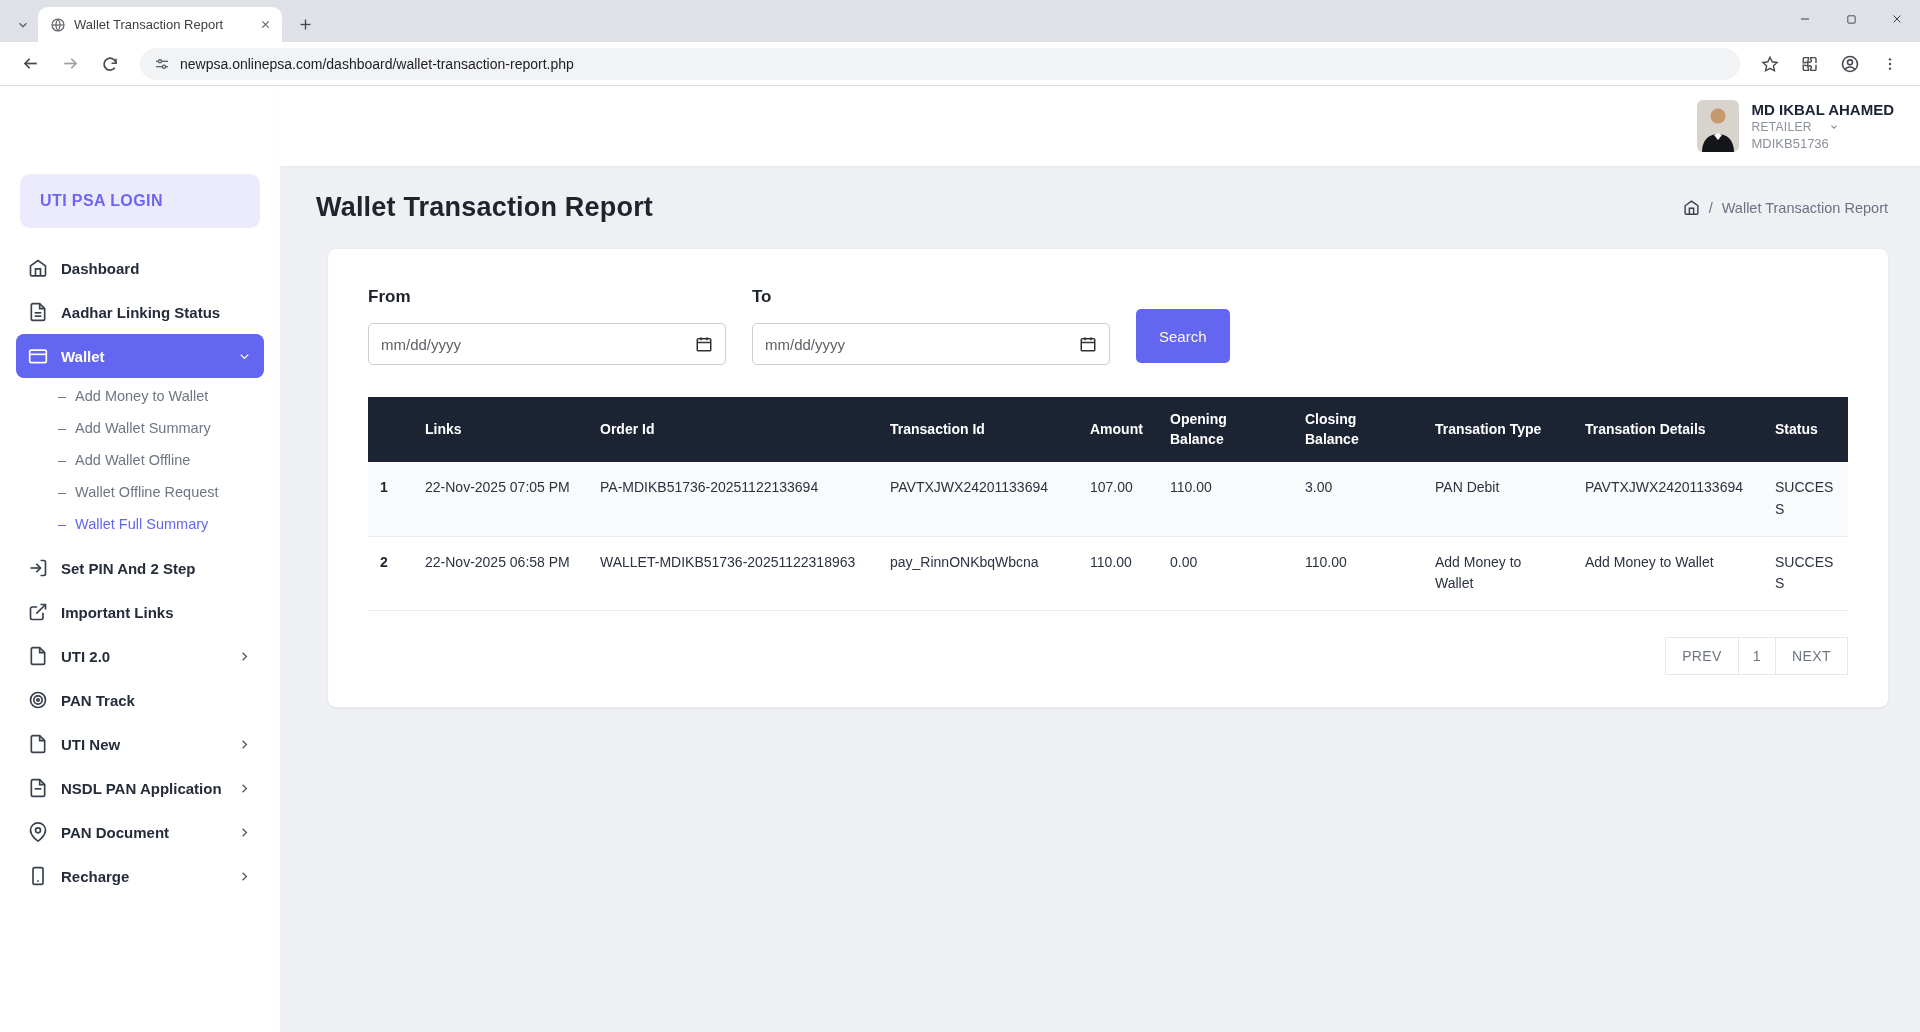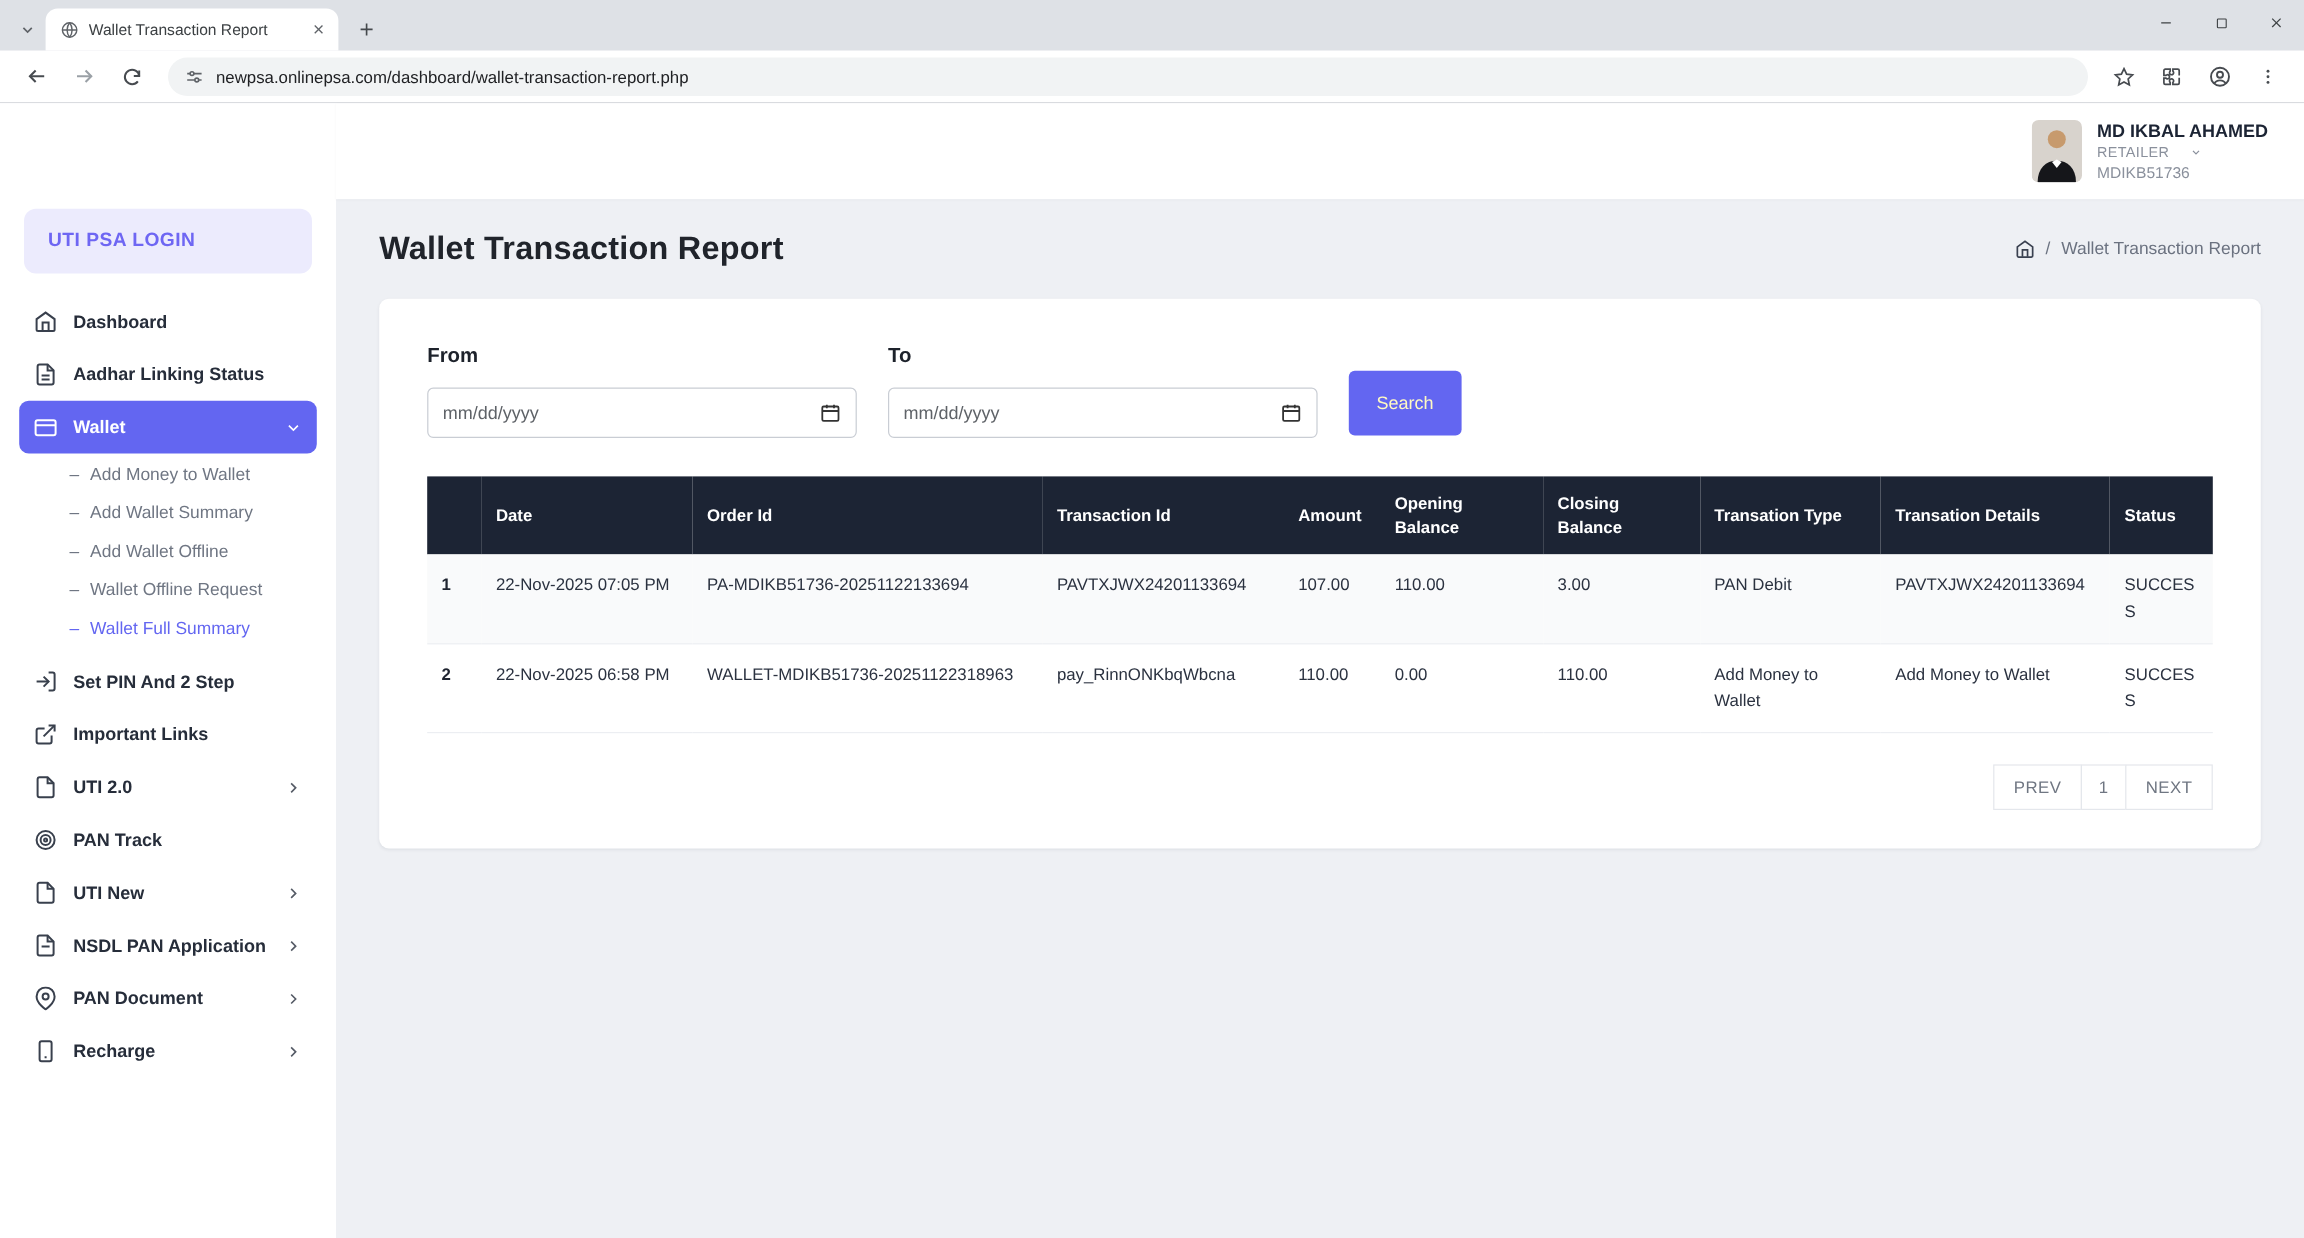--- a/index.html
+++ b/index.html
@@ -50,21 +50,21 @@
   .user-name { font-size:15px; font-weight:700; color:#1c2434; }
   .user-role { font-size:12px; color:#8a909c; letter-spacing:.3px; display:flex; align-items:center; gap:17px; margin-top:2px; }
   .user-id { font-size:13px; color:#8a909c; margin-top:2px; }
 
   .content { flex:1; padding:26px 36px; overflow:hidden; }
   .page-head { display:flex; align-items:center; justify-content:space-between; margin-bottom:26px; }
   .page-title { font-size:27px; font-weight:700; color:#20242b; letter-spacing:.2px; }
   .breadcrumb { display:flex; align-items:center; gap:9px; color:#6b7280; font-size:14.5px; }
   .breadcrumb .home { color:#3a4150; }
 
-  .card { background:#fff; border-radius:8px; padding:38px 40px 32px; box-shadow:0 1px 3px rgba(16,24,40,.07); }
+  .card { background:#fff; border-radius:8px; padding:38px 40px 32px; box-shadow:0 1px 3px rgba(16,24,40,.07);margin-left:12px; }
   .filters { display:flex; align-items:flex-end; gap:26px; }
   .fgroup { width:358px; }
   .flabel { display:block; font-size:17px; font-weight:700; color:#1d222b; margin-bottom:16px; }
   .date-box { height:42px; border:1px solid #c9cdd4; border-radius:5px; display:flex; align-items:center; padding:0 12px; background:#fff; }
   .date-box input { border:none; outline:none; flex:1; font-size:15px; color:#ef4444; font-family:"Liberation Sans",sans-serif; background:transparent; }
   .date-box input::placeholder { color:#5f6368; opacity:1; }
   .cal-icon { color:#333; }
   .search-btn { height:54px; padding:0 23px; margin-bottom:2px; background:#6366f1; color:#fef9c3; border:none; border-radius:5px; font-size:15px; font-weight:500; font-family:"Liberation Sans",sans-serif; cursor:pointer; }
 
   table.report { width:100%; border-collapse:collapse; table-layout:fixed; margin-top:32px; }
@@ -447,21 +447,21 @@
               <col style="width:80px">
               <col style="width:135px">
               <col style="width:130px">
               <col style="width:150px">
               <col style="width:190px">
               <col style="width:85px">
           </colgroup>
           <thead>
             <tr>
               <th></th>
-              <th>Date</th>
+              <th>Links</th>
               <th>Order Id</th>
               <th>Transaction Id</th>
               <th>Amount</th>
               <th>Opening Balance</th>
               <th>Closing Balance</th>
               <th>Transation Type</th>
               <th>Transation Details</th>
               <th>Status</th>
             </tr>
           </thead>

